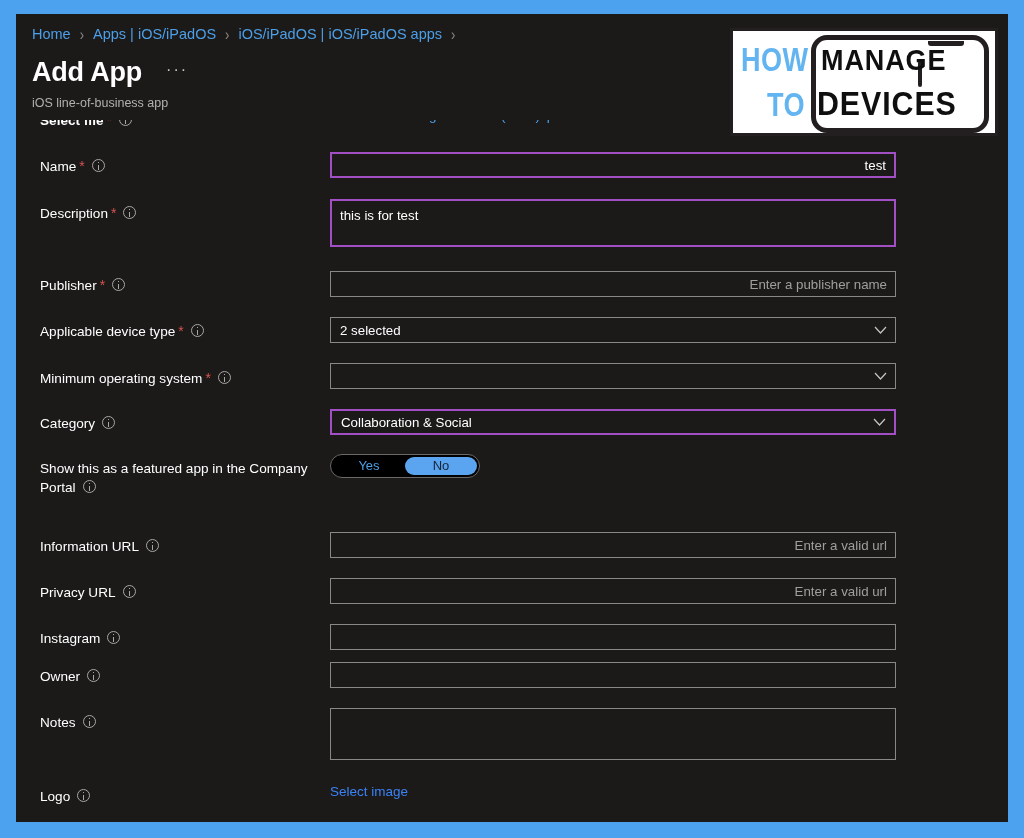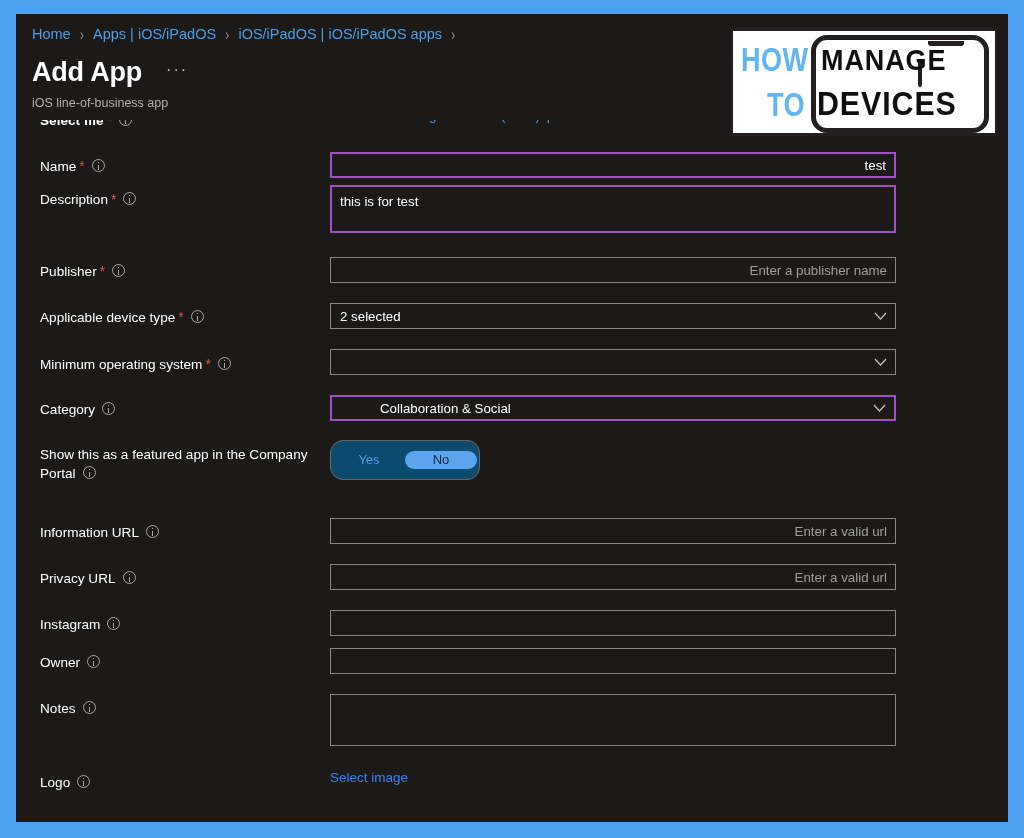--- a/index.html
+++ b/index.html
@@ -236,21 +236,21 @@
   .ta.h-notes { height: 52px; }
 
   .ddl {
     position: relative;
     width: 566px; height: 26px;
     background: #1b1a19;
     border: 1px solid #8a8886;
     display: flex; align-items: center;
     cursor: pointer;
   }
-  .ddl.focused { border: 2px solid #a24ec4; padding-left: 39px; }
+  .ddl.focused { border: 2px solid #a24ec4; }
   .ddl-val {
     color: #ffffff;
     font-size: 13.3px;
     padding-left: 9px;
     flex: 1;
   }
   .chev {
     width: 30px;
     display: flex; align-items: center; justify-content: center;
     color: #c8c6c4;
@@ -265,26 +265,26 @@
   }
   .link {
     color: #3b82f6;
     font-size: 13.5px;
     cursor: pointer;
     display: inline-block;
   }
 
   
   .toggle {
-    width: 150px; height: 40px;
+    width: 150px; height: 24px;
     border: 1px solid #6b6967;
     border-radius: 13px;
     display: flex;
     align-items: center;
-    background: #0c4a6e;
+    background: #000000;
     padding: 2px;
     cursor: pointer;
   }
   .toggle-opt {
     flex: 1;
     text-align: center;
     font-size: 13px;
     line-height: 18px;
     border-radius: 11px;
     color: #4c9fe8;
@@ -309,21 +309,21 @@
       </div>
     </div>
 
     <div class="frow" style="margin-top:22px;border-radius:8px;">
       <div class="flabel"><span>Name</span><span class="req">*</span><span class="info-ico"></span></div>
       <div class="fctrl">
         <input class="inp focused" type="text" value="test" style="">
       </div>
     </div>
 
-    <div class="frow" style="margin-top:7px;">
+    <div class="frow" style="margin-top:21px;">
       <div class="flabel"><span>Description</span><span class="req">*</span><span class="info-ico"></span></div>
       <div class="fctrl">
         <textarea class="ta h-desc focused" style="">this is for test</textarea>
       </div>
     </div>
 
     <div class="frow" style="margin-top:24px;">
       <div class="flabel"><span>Publisher</span><span class="req">*</span><span class="info-ico"></span></div>
       <div class="fctrl">
         <input class="inp" type="text" placeholder="Enter a publisher name" style="">

